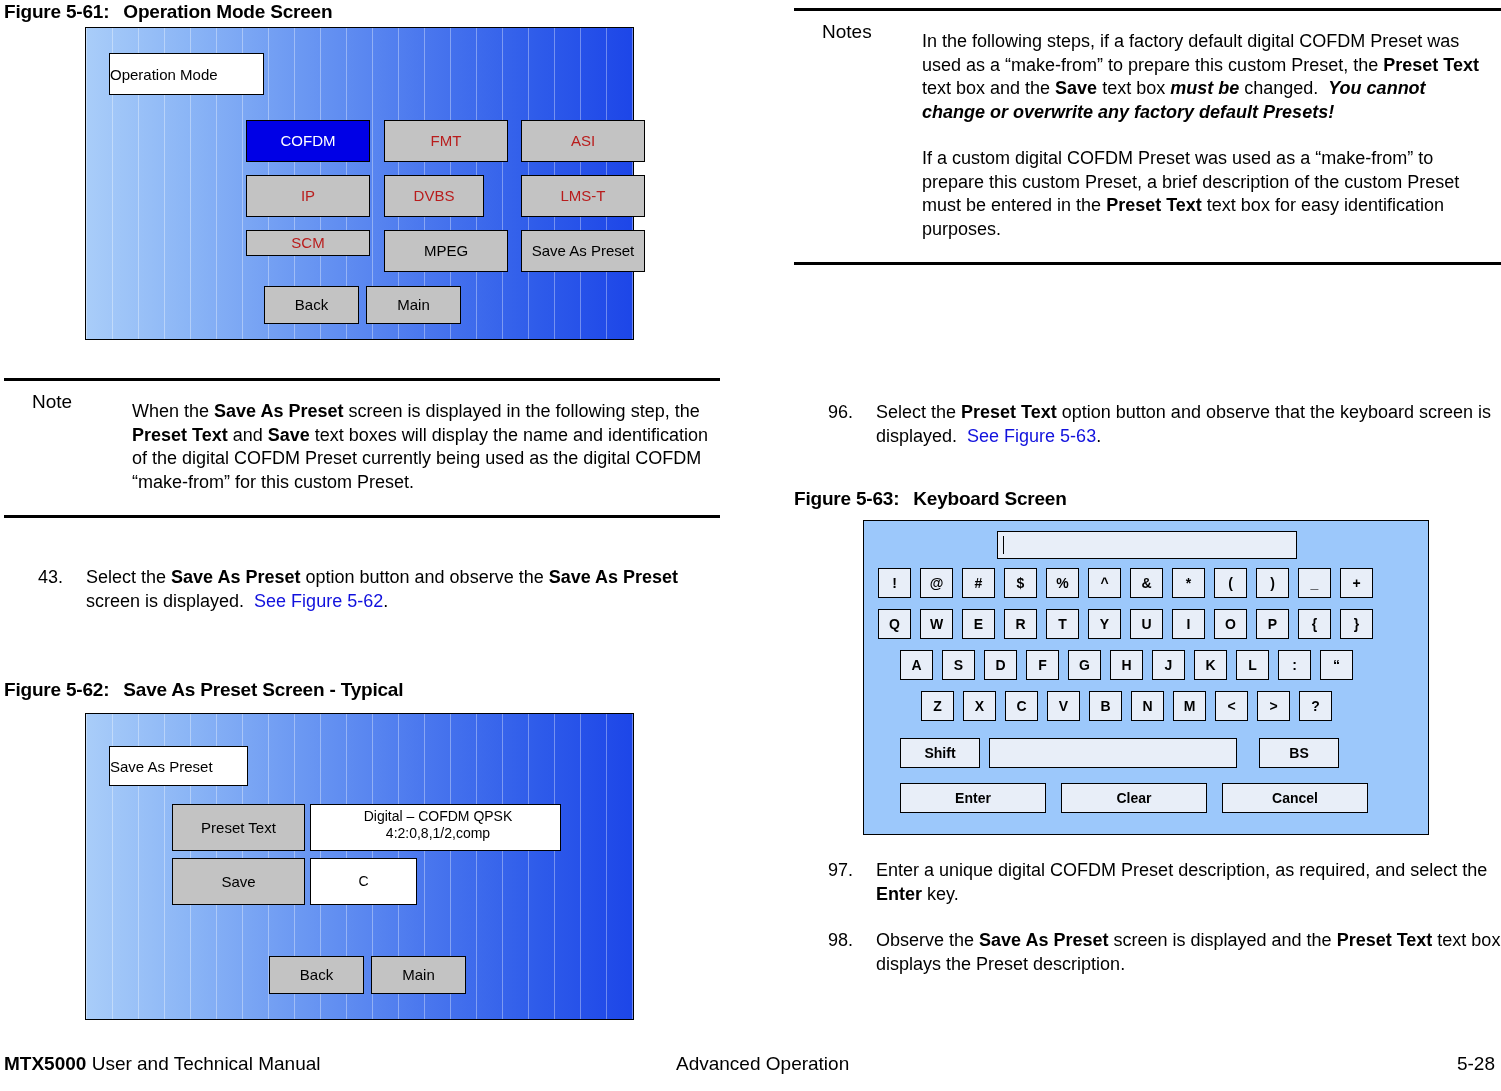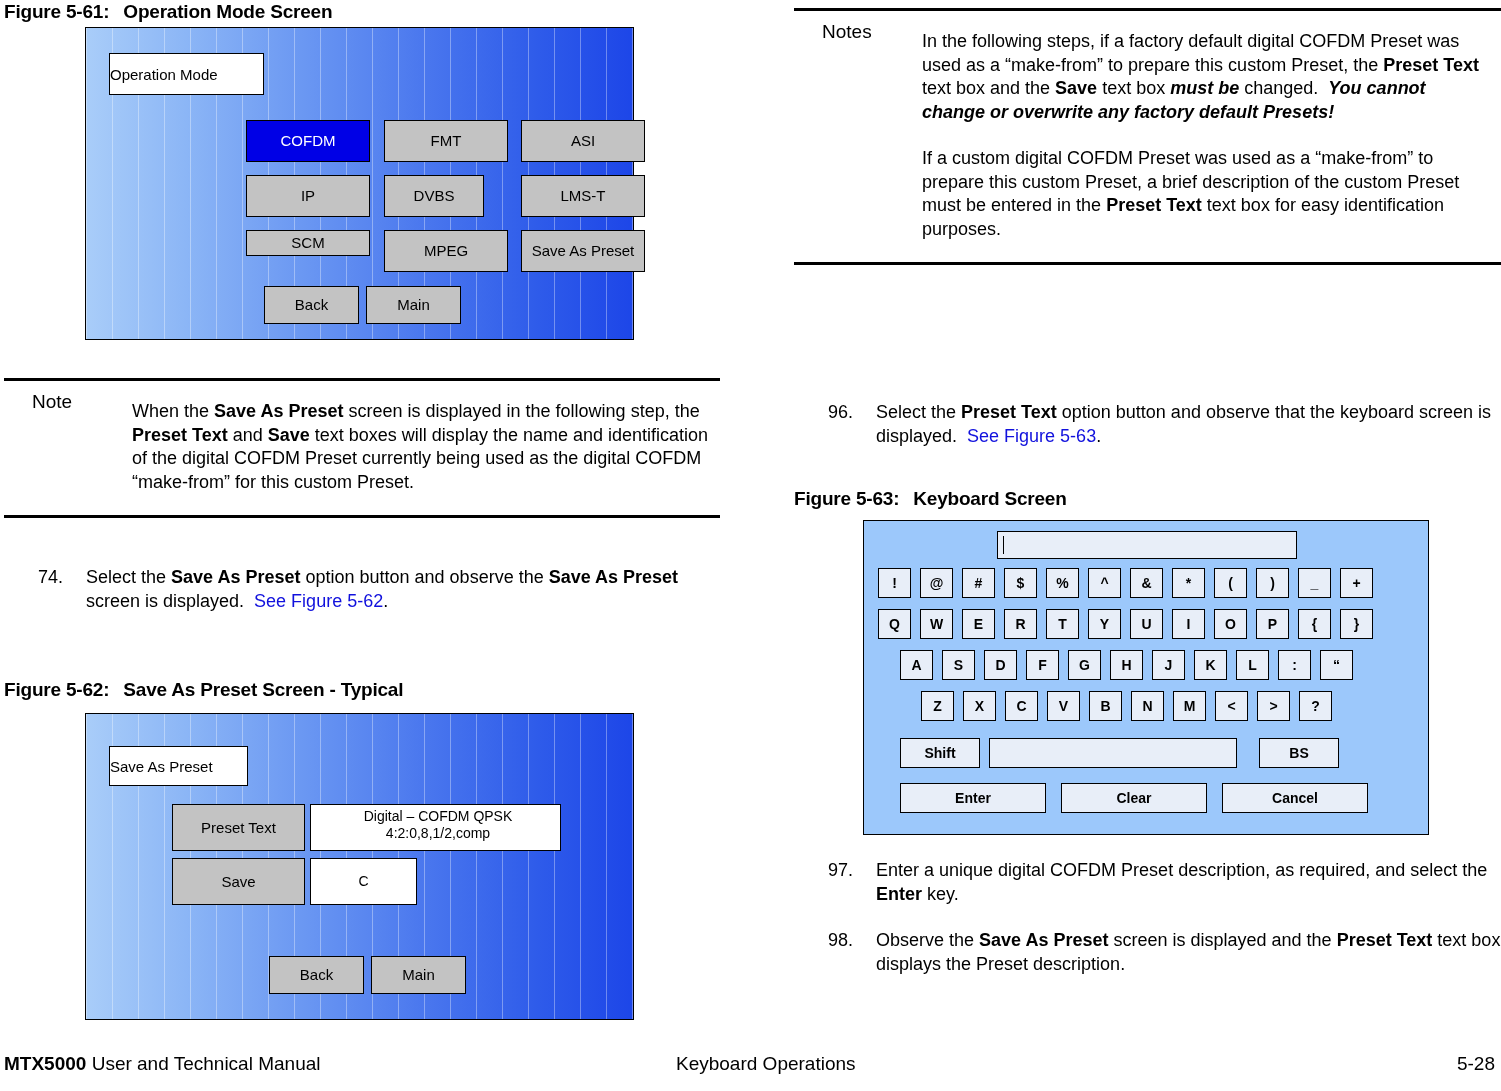--- a/index.html
+++ b/index.html
@@ -39,21 +39,21 @@
     position:absolute;background:#ffffff;border:1px solid #000;
     display:flex;align-items:center;padding-left:0;
     font-size:15px;line-height:17px;box-sizing:border-box;
   }
   .btn{
     position:absolute;box-sizing:border-box;
     background:#c3c3c3;border:1px solid #000;
     display:flex;align-items:center;justify-content:center;
     font-size:15px;line-height:16px;color:#000;text-align:center;
   }
-  .btn.dim{color:#000000;}
+  .btn.dim{color:#b91c1c;}
   .btn.sel{background:#0000e6;color:#ffffff;border:1px solid #000;}
   .tbox{
     position:absolute;box-sizing:border-box;
     background:#ffffff;border:1px solid #000;
     font-size:14px;line-height:17px;
     padding:3px 0 0 5px;
   }
   .tbox.center{display:flex;align-items:center;justify-content:center;padding:0;}
 
   
@@ -165,21 +165,21 @@
       <div class="note-inner">
         <div class="note-label">Note</div>
         <div class="note-body">
           <p>When the <b>Save As Preset</b> screen is displayed in the following step, the <b>Preset Text</b> and <b>Save</b> text boxes will display the name and identification of the digital COFDM Preset currently being used as the digital COFDM “make-from” for this custom Preset.</p>
         </div>
       </div>
       <div class="note-rule"></div>
     </div>
 
     <div class="step" style="left:4px;top:565px;width:716px;">
-      <div class="n">74.</div>
+      <div class="n">43.</div>
       <div class="t">Select the <b>Save As Preset</b> option button and observe the <b>Save As Preset</b> screen is displayed.&nbsp; <a class="xref">See Figure 5-62</a>.</div>
     </div>
 
     <div class="fig-caption" style="position:absolute;left:4px;top:678px;">
       <span class="num">Figure 5-62:</span><span>Save As Preset Screen - Typical</span>
     </div>
 
     <div class="screen" style="left:85px;top:713px;width:549px;height:307px;position:absolute;">
       <div class="title-box" style="left:23px;top:32px;width:139px;height:40px;">
         <span>Save As Preset</span>
@@ -415,17 +415,17 @@
 
     <div class="step" style="left:4px;top:928px;width:707px;">
       <div class="n">98.</div>
       <div class="t">Observe the <b>Save As Preset</b> screen is displayed and the <b>Preset Text</b> text box displays the Preset description.</div>
     </div>
 
   </div>
 
   <div class="footer">
     <div class="fl"><b>MTX5000</b><span> User and Technical Manual</span></div>
-    <div class="fc">Keyboard Operations</div>
+    <div class="fc">Advanced Operation</div>
     <div class="fr">5-28</div>
   </div>
 
 </div>
 
 </body></html>

